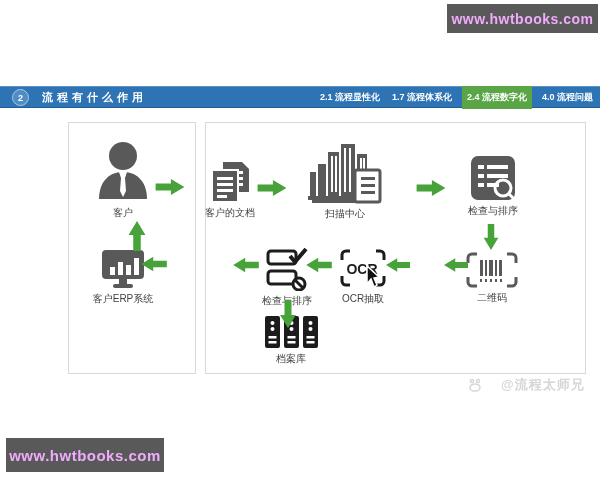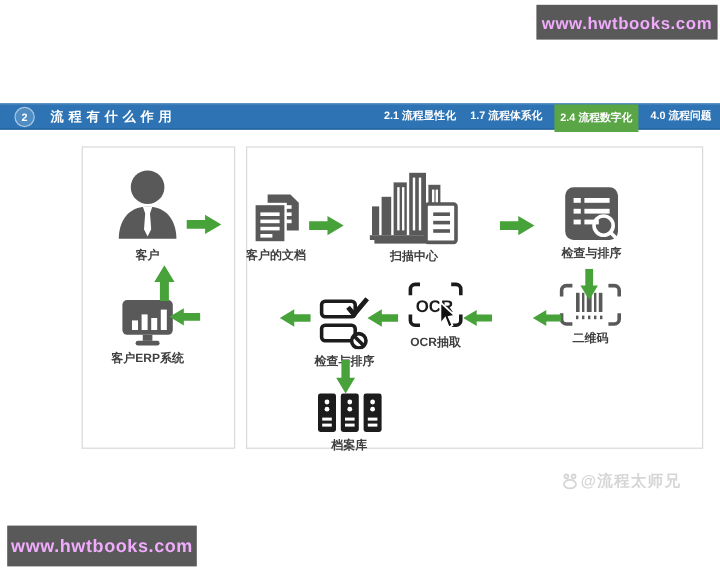--- a/index.html
+++ b/index.html
@@ -15,53 +15,53 @@
   .badge-top{left:447px;top:4px;width:151px;height:29px;font-size:14px;}
   .badge-bottom{left:6px;top:438px;width:158px;height:34px;font-size:15px;}
 
   .header{position:absolute;left:0;top:86px;width:600px;height:22px;background:var(--header-blue);
           border-top:1px solid #5b93c4;border-bottom:1px solid #215e95;box-sizing:border-box;}
   .section-circle{position:absolute;left:12px;top:2px;width:15px;height:15px;border-radius:50%;
           background:#4f8dc3;border:1px solid #a8c9e4;color:#fff;font-size:9px;font-weight:bold;
           display:flex;align-items:center;justify-content:center;}
   .section-title{position:absolute;left:42px;top:0;height:20px;display:flex;align-items:center;
           color:#fff;font-weight:bold;font-size:11px;letter-spacing:4px;}
-  .tabs{position:absolute;right:5px;top:0;height:20px;display:flex;align-items:flex-start;gap:8px;margin-left:32px;}
+  .tabs{position:absolute;right:5px;top:0;height:20px;display:flex;align-items:center;gap:8px;margin-left:32px;}
   .tab{color:#fff;font-size:9px;font-weight:bold;white-space:nowrap;padding:3px 2px;cursor:pointer;}
   .tab.active{background:var(--tab-green);padding:5px 5px;}
 
   .gbox{position:absolute;background:#fff;border:1px solid var(--border-gray);box-sizing:border-box;}
   .box-left{left:68px;top:122px;width:128px;height:252px;}
   .box-right{left:205px;top:122px;width:381px;height:252px;}
 
   .node{position:absolute;display:flex;flex-direction:column;align-items:center;gap:3px;}
-  .node .lbl{font-size:10px;font-weight:bold;color:var(--label-gray);white-space:nowrap;}
+  .node .lbl{font-size:10px;font-weight:normal;color:var(--label-gray);white-space:nowrap;}
   .icon{color:var(--icon-gray);line-height:0;}
   .icon.black{color:var(--icon-black);}
 
   .arrow{position:absolute;color:var(--arrow-green);line-height:0;}
 
   .n-customer{left:88px;top:141px;width:70px;}
   .n-erp{left:88px;top:249px;width:70px;}
   .n-docs{left:204px;top:161px;width:52px;}
   .n-scancenter{left:303px;top:142px;width:84px;}
   .n-checksort{left:462px;top:155px;width:62px;}
-  .n-barcode{left:462px;top:236px;width:60px;}
+  .n-barcode{left:462px;top:252px;width:60px;}
   .n-printer{left:404px;top:249px;width:50px;}
-  .n-ocr{left:336px;top:235px;width:54px;}
+  .n-ocr{left:336px;top:249px;width:54px;}
   .n-validate{left:262px;top:247px;width:50px;}
-  .n-archive{left:258px;top:327px;width:66px;}
+  .n-archive{left:258px;top:315px;width:66px;}
 
   .a1{left:155px;top:178px;} .a2{left:257px;top:179px;} .a3{left:416px;top:179px;}
   .a-up{left:126px;top:221px;} .a-down1{left:482px;top:224px;}
   .a-lbar{left:444px;top:257px;} .a-lprn{left:386px;top:257px;}
   .a-locr{left:306px;top:257px;} .a-lval{left:232px;top:257px;}
   .a-lerp{left:140px;top:256px;} .a-down2{left:279px;top:300px;}
 
-  .watermark{position:absolute;left:468px;top:392px;display:flex;align-items:center;gap:2px;
+  .watermark{position:absolute;left:468px;top:376px;display:flex;align-items:center;gap:19px;
              color:var(--watermark-gray);font-size:13px;font-weight:bold;letter-spacing:1px;}
 </style>
 </head>
 <body>
 
 <div class="page">
 
   <div class="badge badge-top">www.hwtbooks.com</div>
 
   <div class="header">

